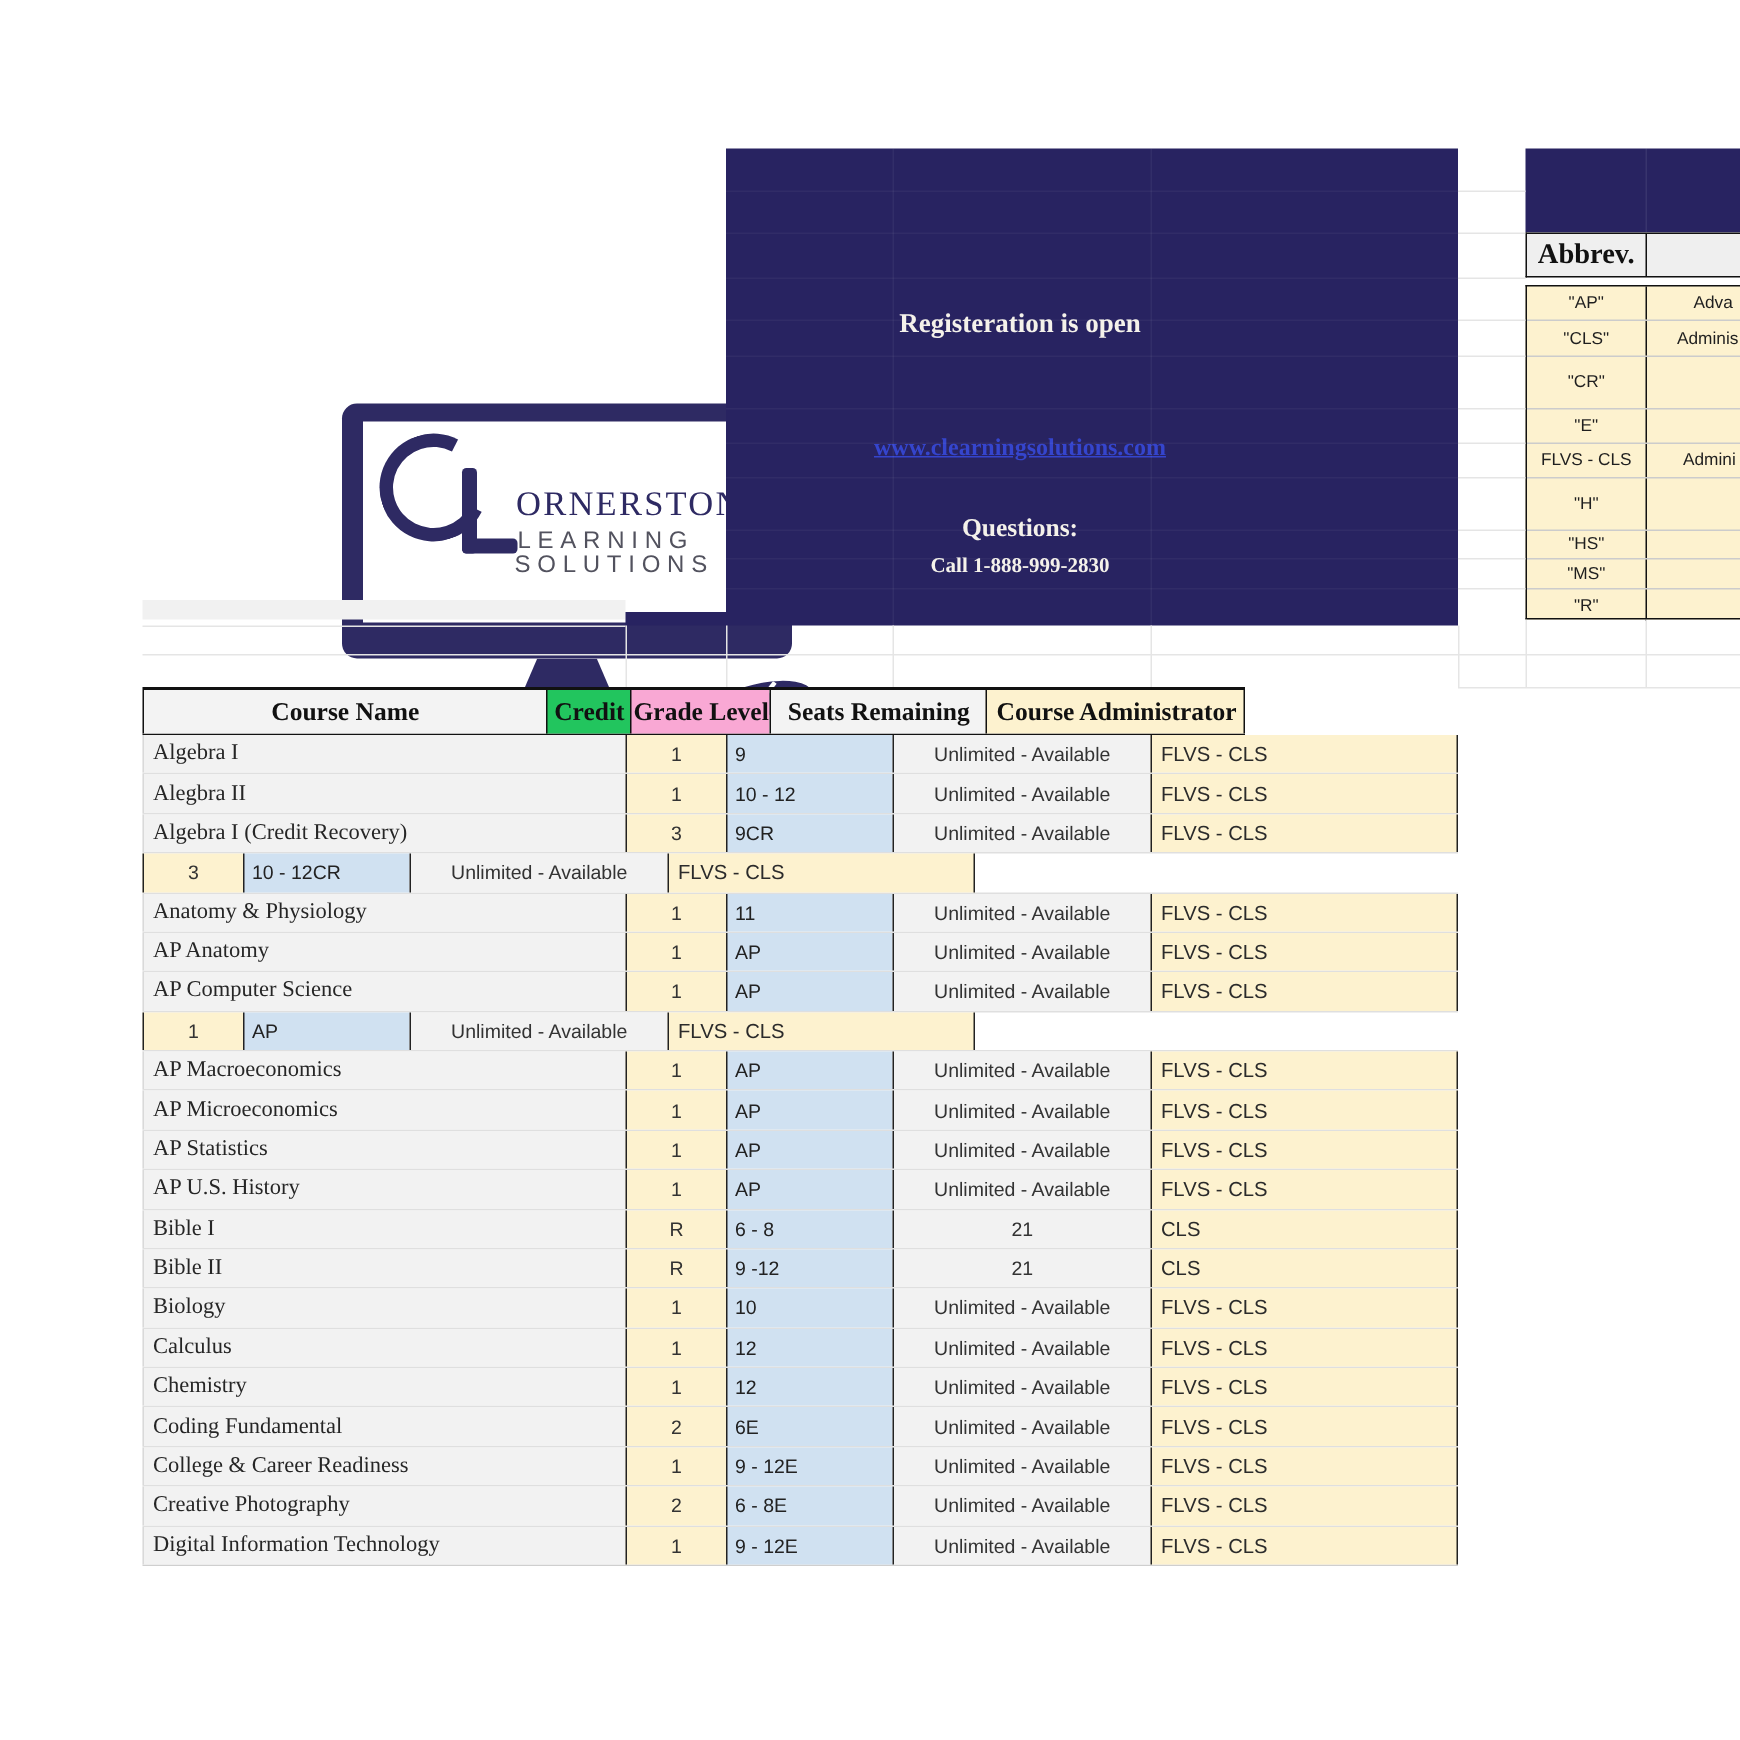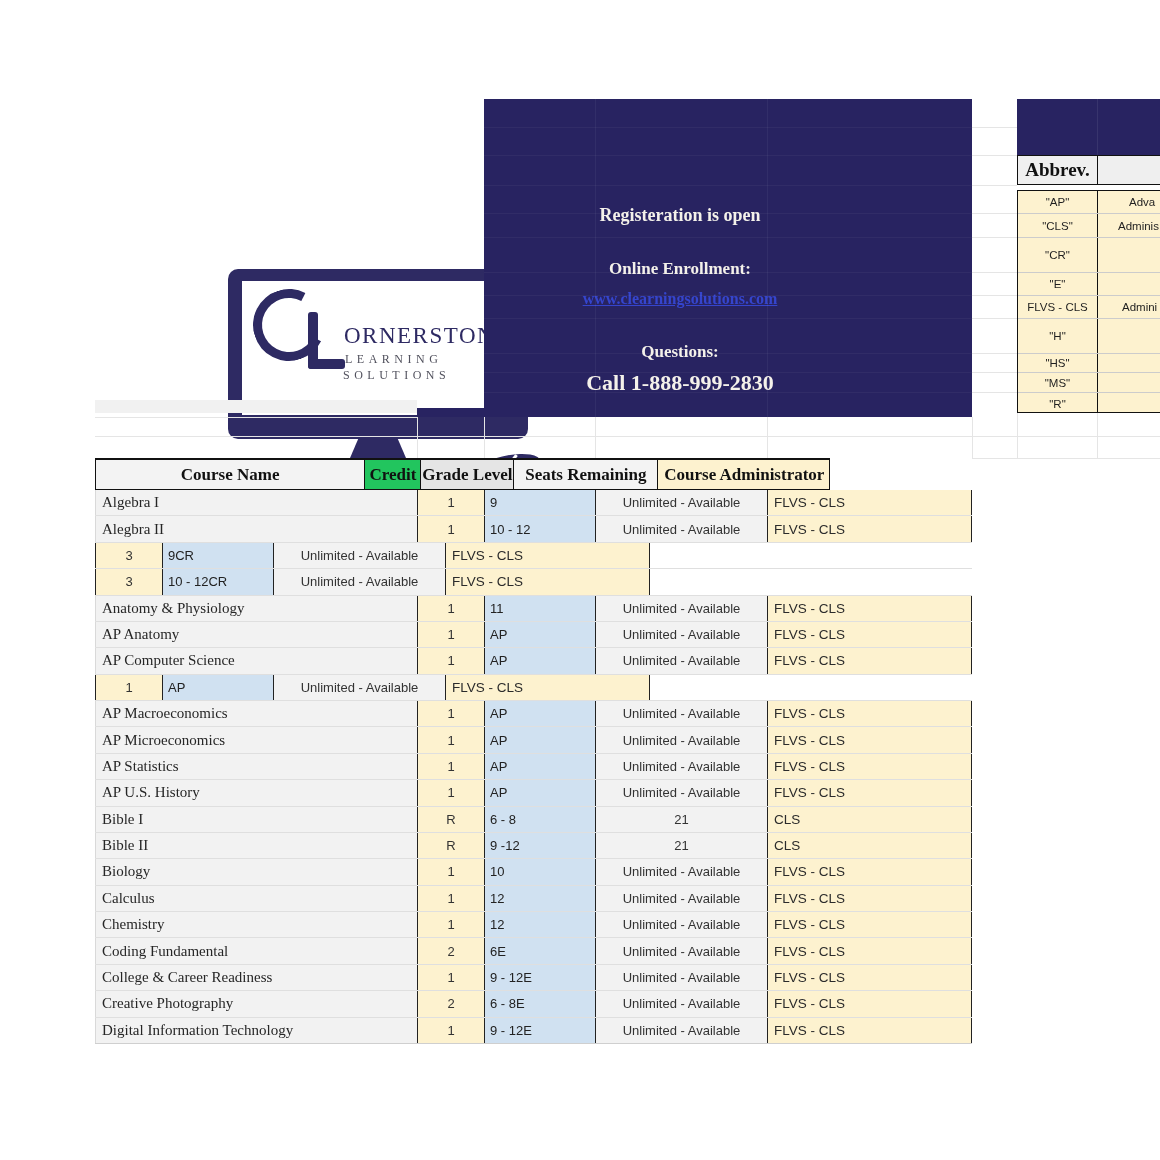--- a/index.html
+++ b/index.html
@@ -21,36 +21,36 @@
   .monitor-base { left:214px; top:364px; width:138px; height:13px; background:#2e2a63; border-radius:7px; }
   .mouse { left:384px; top:356px; width:62px; height:22px; background:#2e2a63; border-radius:50%;
            transform: rotate(-10deg); overflow:hidden; }
   .mouse-slash { position:absolute; left:26px; top:-4px; width:3px; height:32px; background:#ffffff; transform:rotate(48deg); }
   .ring-c { left:158px; top:190px; width:72px; height:72px; border:9px solid #2e2a63;
             border-right-color: transparent; border-radius:50%; transform: rotate(-18deg); }
   .bar-l-v { left:213px; top:213px; width:10px; height:57px; background:#2e2a63; border-radius:3px; }
   .bar-l-h { left:213px; top:260px; width:37px; height:10px; background:#2e2a63; border-radius:3px; }
   .wordmark { left:249px; top:224px; font-family:"Liberation Serif", serif; font-size:23px;
               letter-spacing:1.5px; color:#2e2a63; }
-  .logo-sub { font-family:Liberation Serif, serif; font-size:12px; letter-spacing:4.5px; color:#52525e; }
+  .logo-sub { font-family:Liberation Sans, sans-serif; font-size:16px; letter-spacing:4.5px; color:#52525e; }
   .logo-sub1 { left:250px; top:253px; }
   .logo-sub2 { left:248px; top:269px; }
 
   
   .banner { left:484px; top:99px; width:488px; height:318px; background:#282361; overflow:hidden; }
   .banner-strip { left:417px; top:408px; width:67px; height:9px; background:#282361; }
   .bgl-v { position:absolute; top:0; width:1px; height:100%; background:rgba(255,255,255,0.05); }
   .bgl-h { position:absolute; left:0; width:100%; height:1px; background:rgba(255,255,255,0.045); }
   .banner-line { position:absolute; left:0; width:392px; text-align:center;
                  font-family:"Liberation Serif", serif; font-weight:700; color:#f4f1ea; }
   .b-title  { top:106px; font-size:18px; }
   .b-enroll { top:160px; font-size:17px; }
   .b-link   { top:191px; font-size:16px; color:#3545cd; text-decoration:underline; cursor:pointer; }
   .b-quest  { top:243px; font-size:17px; }
-  .b-phone  { top:271px; font-size:22px; }
+  .b-phone  { top:271px; font-size:14px; }
 
   
   .navy-block { left:1017px; top:99px; width:153px; height:56px; background:#282361; }
   .navy-block-div { left:1097px; top:99px; width:1px; height:56px; background:rgba(255,255,255,0.08); }
   .abbrev-header { left:1017px; top:155px; width:153px; height:30px; background:#efefef;
                    border:1.5px solid #111; border-right:none; display:flex; }
   .abbrev-header .gcell { width:80px; border-right:1.5px solid #111; display:flex; align-items:center; justify-content:center;
                    font-family:"Liberation Serif", serif; font-weight:700; font-size:19px; color:#111; }
   .abbrev-body { left:1017px; top:190px; width:153px; height:223px; background:#fdf2cf;
                  border:1.5px solid #111; border-right:none; display:flex; flex-direction:column; }
@@ -63,21 +63,21 @@
   
   .gl { position:absolute; background:#e5e5e5; }
 
   
   .thead { left:95px; top:458px; width:735px; height:32px; display:flex;
            border-top:2px solid #111; border-bottom:1.5px solid #111;
            font-family:"Liberation Serif", serif; font-weight:700; font-size:17px; color:#111; }
   .thead > div { display:flex; align-items:center; }
   .hA { width:322px; justify-content:center; background:#f3f3f3; border-left:1.5px solid #111; }
   .hB { width:67px;  justify-content:center; background:#22c55e; border-left:1.5px solid #111; }
-  .hC { width:111px; justify-content:center; background:#e5e5e5; border-left:1.5px solid #111; }
+  .hC { width:111px; justify-content:center; background:#f9a8d4; border-left:1.5px solid #111; }
   .hD { width:172px; justify-content:center; background:#f3f3f3; border-left:1.5px solid #111; }
   .hE { width:205px; background:#fdf2cf; border-left:1.5px solid #111; border-right:1.5px solid #111; padding-left:6px; }
 
   .tbody { left:95px; top:490px; width:877px; height:554px; display:flex; flex-direction:column;
            border-bottom:1px solid #cfcfcf; }
   .crow { flex:1; display:flex; border-bottom:1px solid #dfdfdf; }
   .crow:last-child { border-bottom:none; }
   .crow > div { display:flex; align-items:center; overflow:hidden; white-space:nowrap; }
   .cA { width:322px; background:#f2f2f2; border-left:1px solid #d9d9d9; padding-left:6px;
         font-family:"Liberation Serif", serif; font-size:15px; color:#262626; }
@@ -104,21 +104,20 @@
     <div class="abs monitor-neck"></div>
     <div class="abs monitor-base"></div>
     <div class="abs mouse">
         <div class="mouse-slash"></div>
       </div>
   </div>
   <div class="abs logo-strip"></div>
 
   <div class="abs banner" id="banner">
     <div class="banner-line b-title">Registeration is open</div>
-    <div class="banner-line b-enroll">Online Enrollment:</div>
     <div class="banner-line b-link">www.clearningsolutions.com</div>
     <div class="banner-line b-quest">Questions:</div>
     <div class="banner-line b-phone">Call 1-888-999-2830</div>
 
   <div class="bgl-v" style="left: 111px;"></div>
       <div class="bgl-v" style="left: 283px;"></div>
       <div class="bgl-h" style="top: 28px;"></div>
       <div class="bgl-h" style="top: 56px;"></div>
       <div class="bgl-h" style="top: 86px;"></div>
       <div class="bgl-h" style="top: 114px;"></div>
@@ -192,20 +191,21 @@
         <div class="cE">FLVS - CLS</div>
       </div>
       <div class="crow">
         <div class="cA">Alegbra II</div>
         <div class="cB">1</div>
         <div class="cC">10 - 12</div>
         <div class="cD">Unlimited - Available</div>
         <div class="cE">FLVS - CLS</div>
       </div>
       <div class="crow">
+        <div class="cA">Algebra I (Credit Recovery)</div>
         <div class="cB">3</div>
         <div class="cC">9CR</div>
         <div class="cD">Unlimited - Available</div>
         <div class="cE">FLVS - CLS</div>
       </div>
       <div class="crow">
         <div class="cB">3</div>
         <div class="cC">10 - 12CR</div>
         <div class="cD">Unlimited - Available</div>
         <div class="cE">FLVS - CLS</div>

